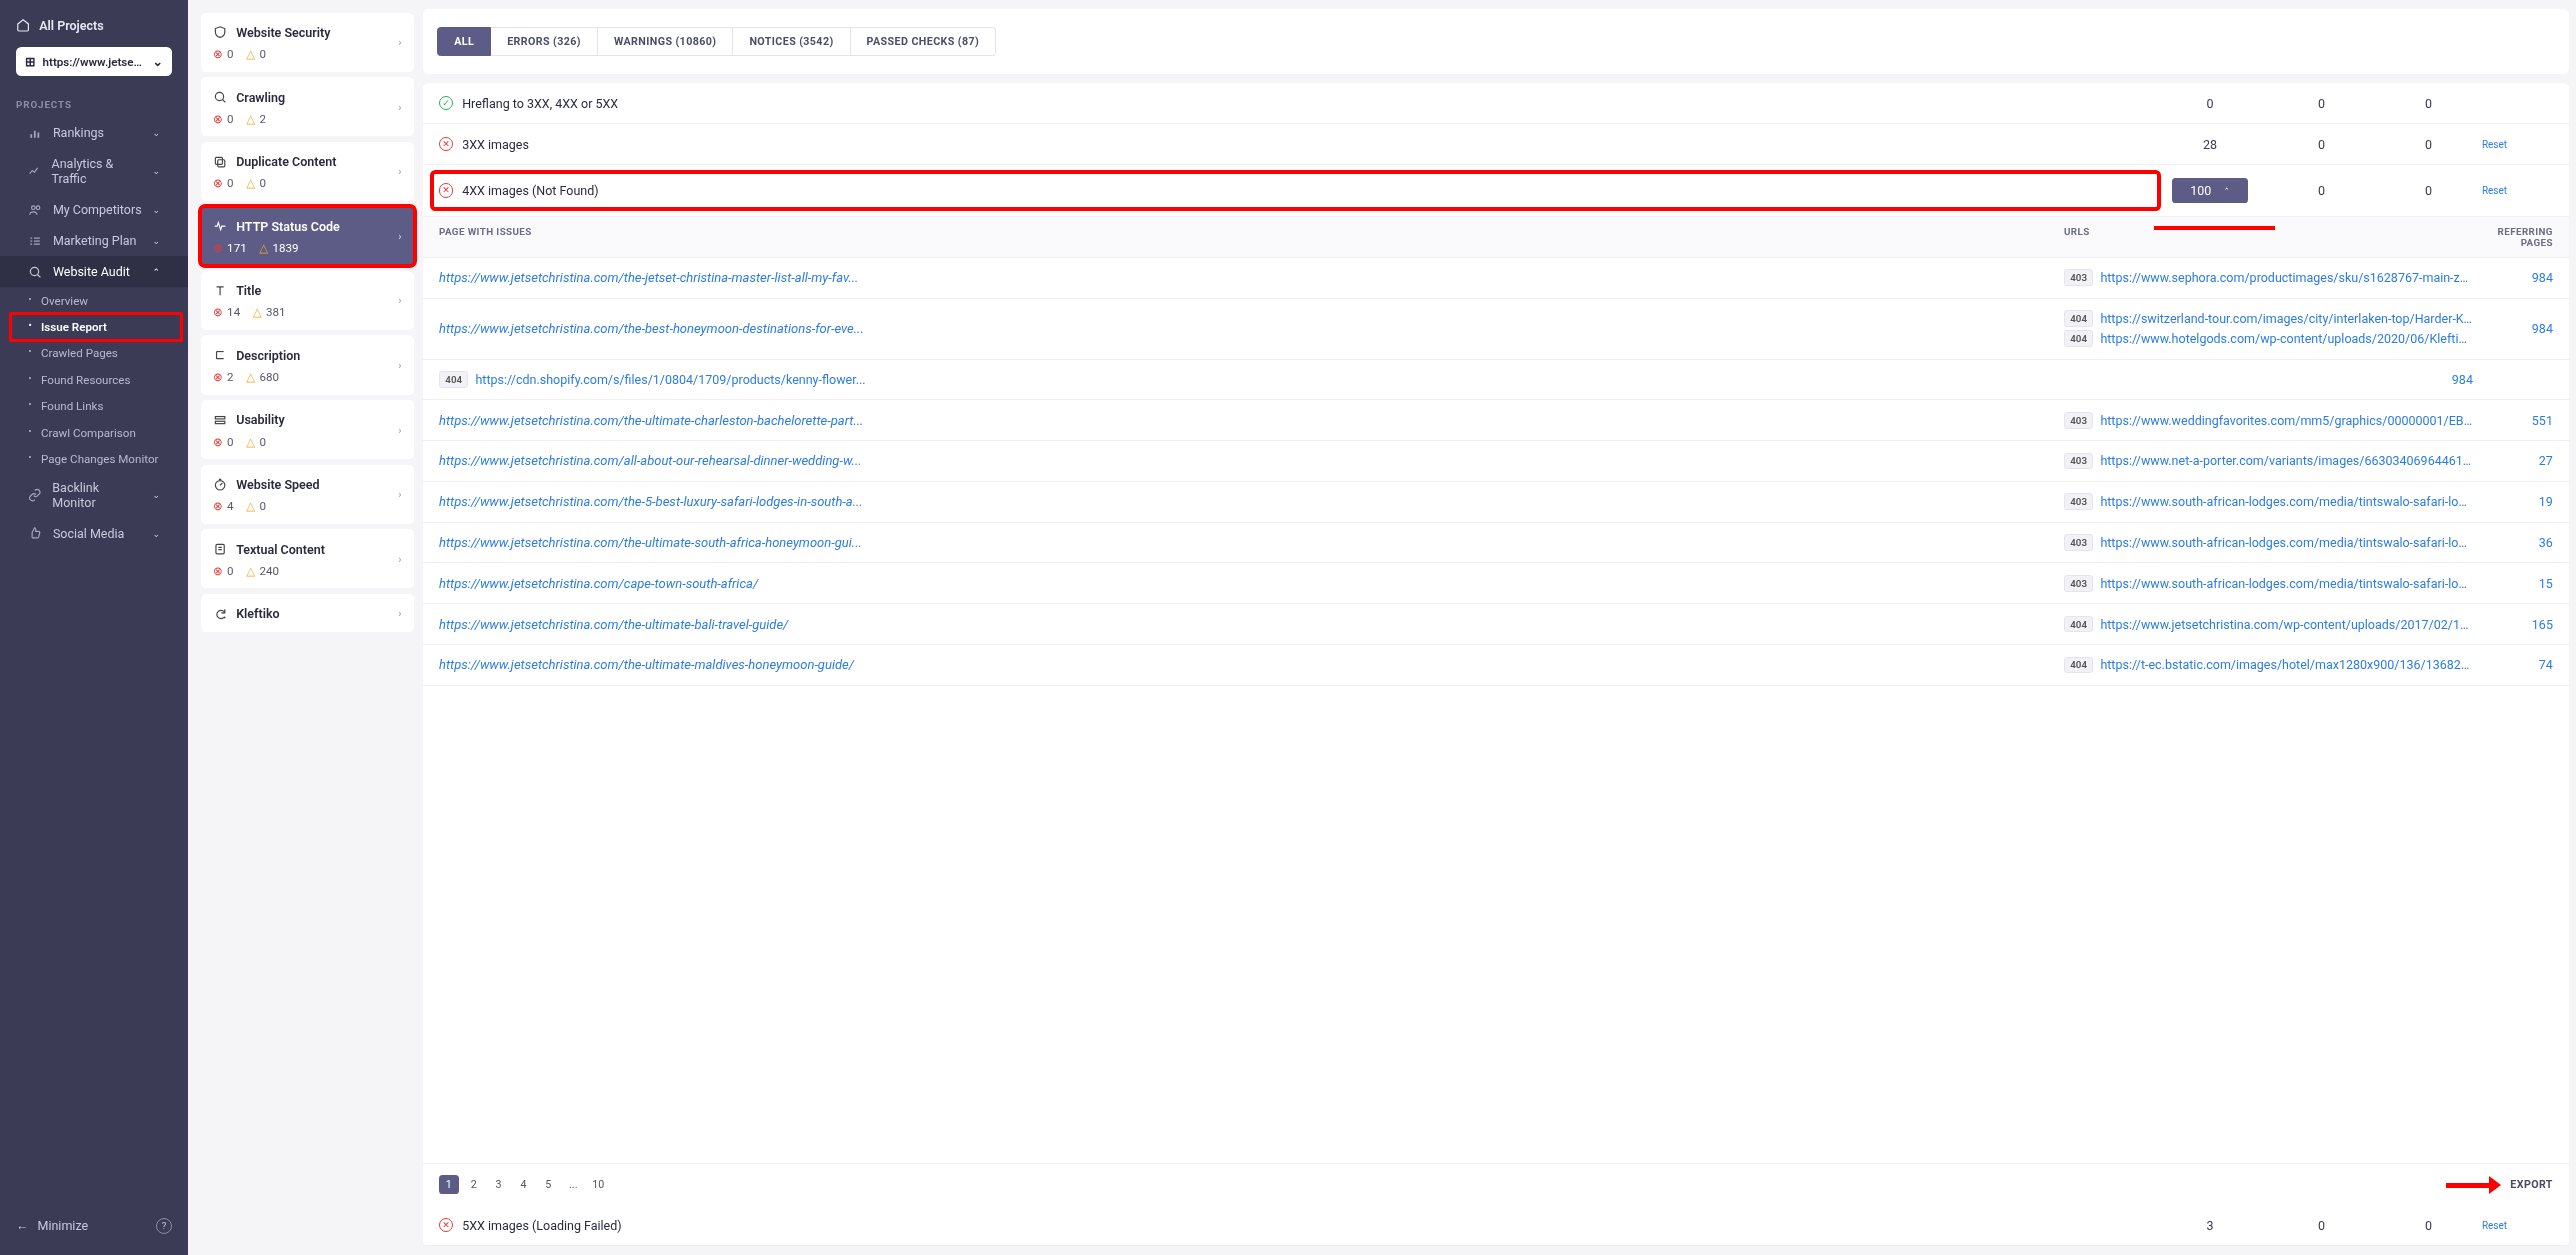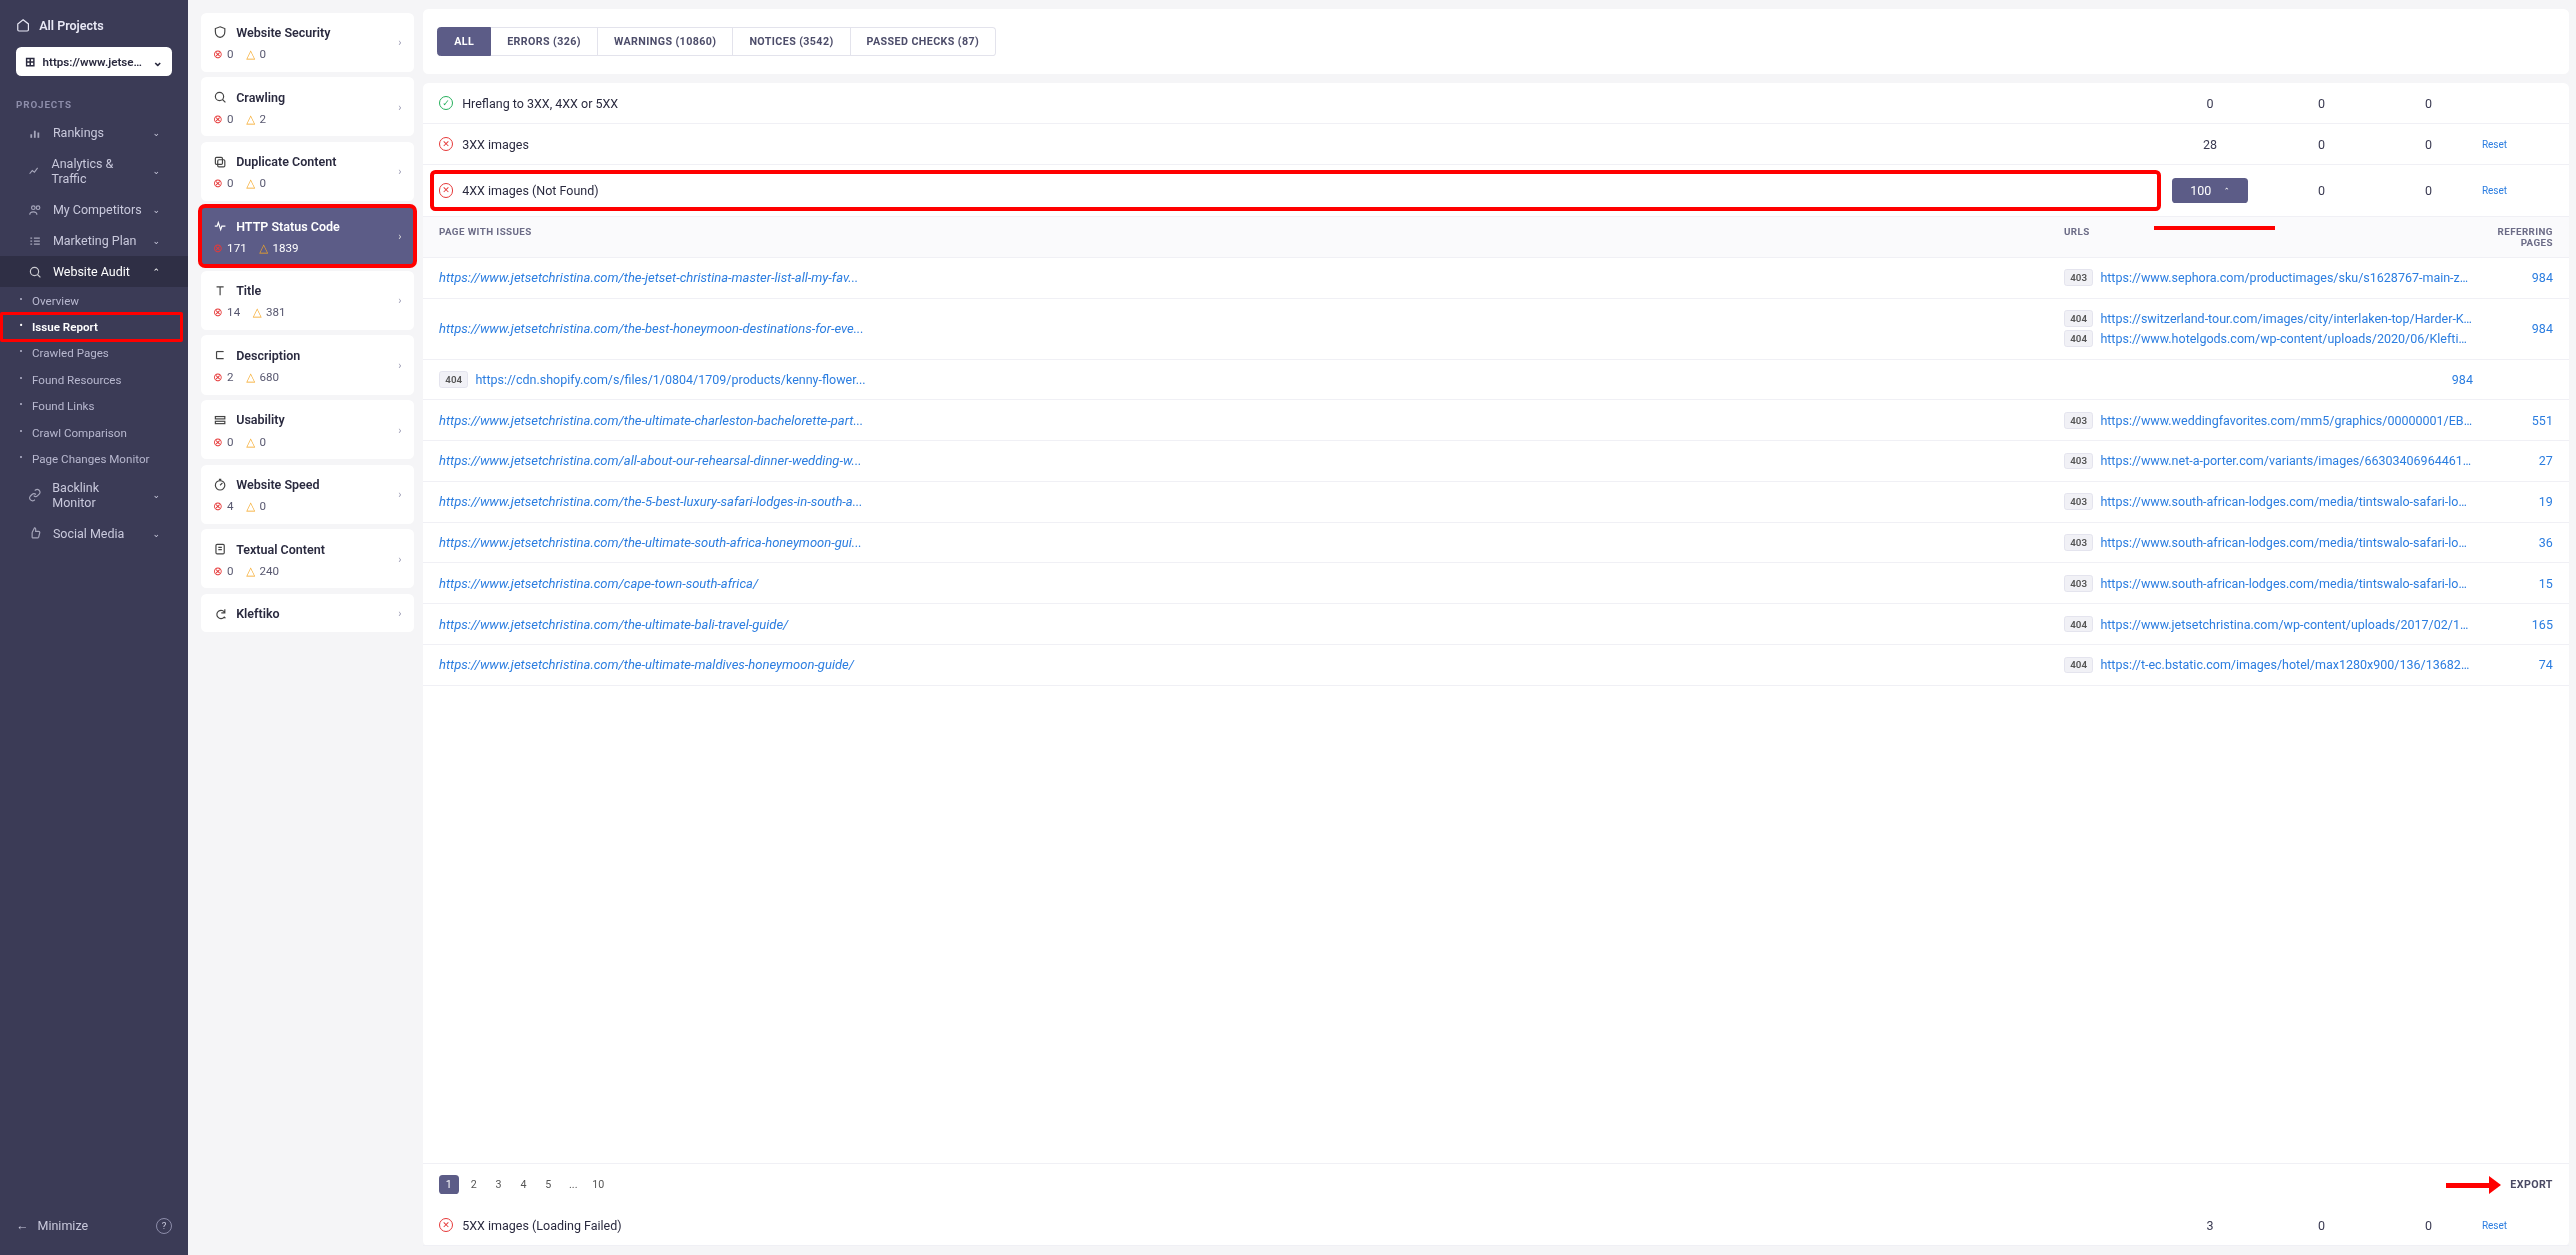--- a/index.html
+++ b/index.html
@@ -10,21 +10,21 @@
 .sidebar { width: 188px; background: #3b3b56; color: #c9c9dc; display: flex; flex-direction: column; padding: 10.7px 0; flex-shrink: 0; }
 .sidebar-top { padding: 7.1px 16px; display: flex; align-items: center; gap: 9px; color: #e8e8f5; font-weight: 600; cursor: pointer; }
 .home-ic { width: 14.2px; height: 14.2px; display: inline-flex; align-items: center; justify-content: center; }
 .project-select { margin: 7.1px 16px 14.2px; background: #fff; border-radius: 5.3px; padding: 7.1px 9px; display: flex; align-items: center; gap: 7.1px; color: #2a2a3f; font-weight: 600; cursor: pointer; }
 .project-select .url { flex: 1; white-space: nowrap; overflow: hidden; text-overflow: ellipsis; font-size: 11.6px; }
 .section-label { padding: 9px 16px 7.1px; font-size: 9.8px; letter-spacing: 0.9px; color: #8d8daa; font-weight: 700; }
 .nav-item { padding: 8px 28px; display: flex; align-items: center; gap: 10.7px; cursor: pointer; color: #c9c9dc; }
 .nav-item .chev { margin-left: auto; font-size: 9px; }
 .nav-item .nic { width: 14.2px; height: 14.2px; display: inline-flex; align-items: center; justify-content: center; opacity: 0.75; }
 .nav-item.active-parent { background: #2f2f45; color: #fff; }
-.subnav { }
+.subnav { padding-left: 9px; }
 .sub-item { padding: 6.2px 16px 6.2px 32px; font-size: 11.6px; color: #b8b8cf; cursor: pointer; position: relative; }
 .sub-item::before { content: "•"; position: absolute; left: 19.6px; top: 6.2px; font-size: 9px; }
 .sub-item.active { color: #fff; font-weight: 600; }
 .highlight-red { position: relative; }
 .highlight-red::after { content: ""; position: absolute; inset: -1.8px 5.3px -1.8px 0; border: 3.6px solid #ff0000; pointer-events: none; border-radius: 1.8px; }
 .sidebar-footer { margin-top: auto; padding: 10.7px 16px; display: flex; align-items: center; gap: 9px; color: #c9c9dc; cursor: pointer; }
 .sidebar-footer .q { margin-left: auto; width: 16px; height: 16px; border: 0.9px solid #8d8daa; border-radius: 50%; font-size: 9.8px; display: flex; align-items: center; justify-content: center; }
 
 
 .categories { width: 235px; background: #f5f5f7; padding: 12.5px 9px 12.5px 12.5px; flex-shrink: 0; overflow-y: auto; }

